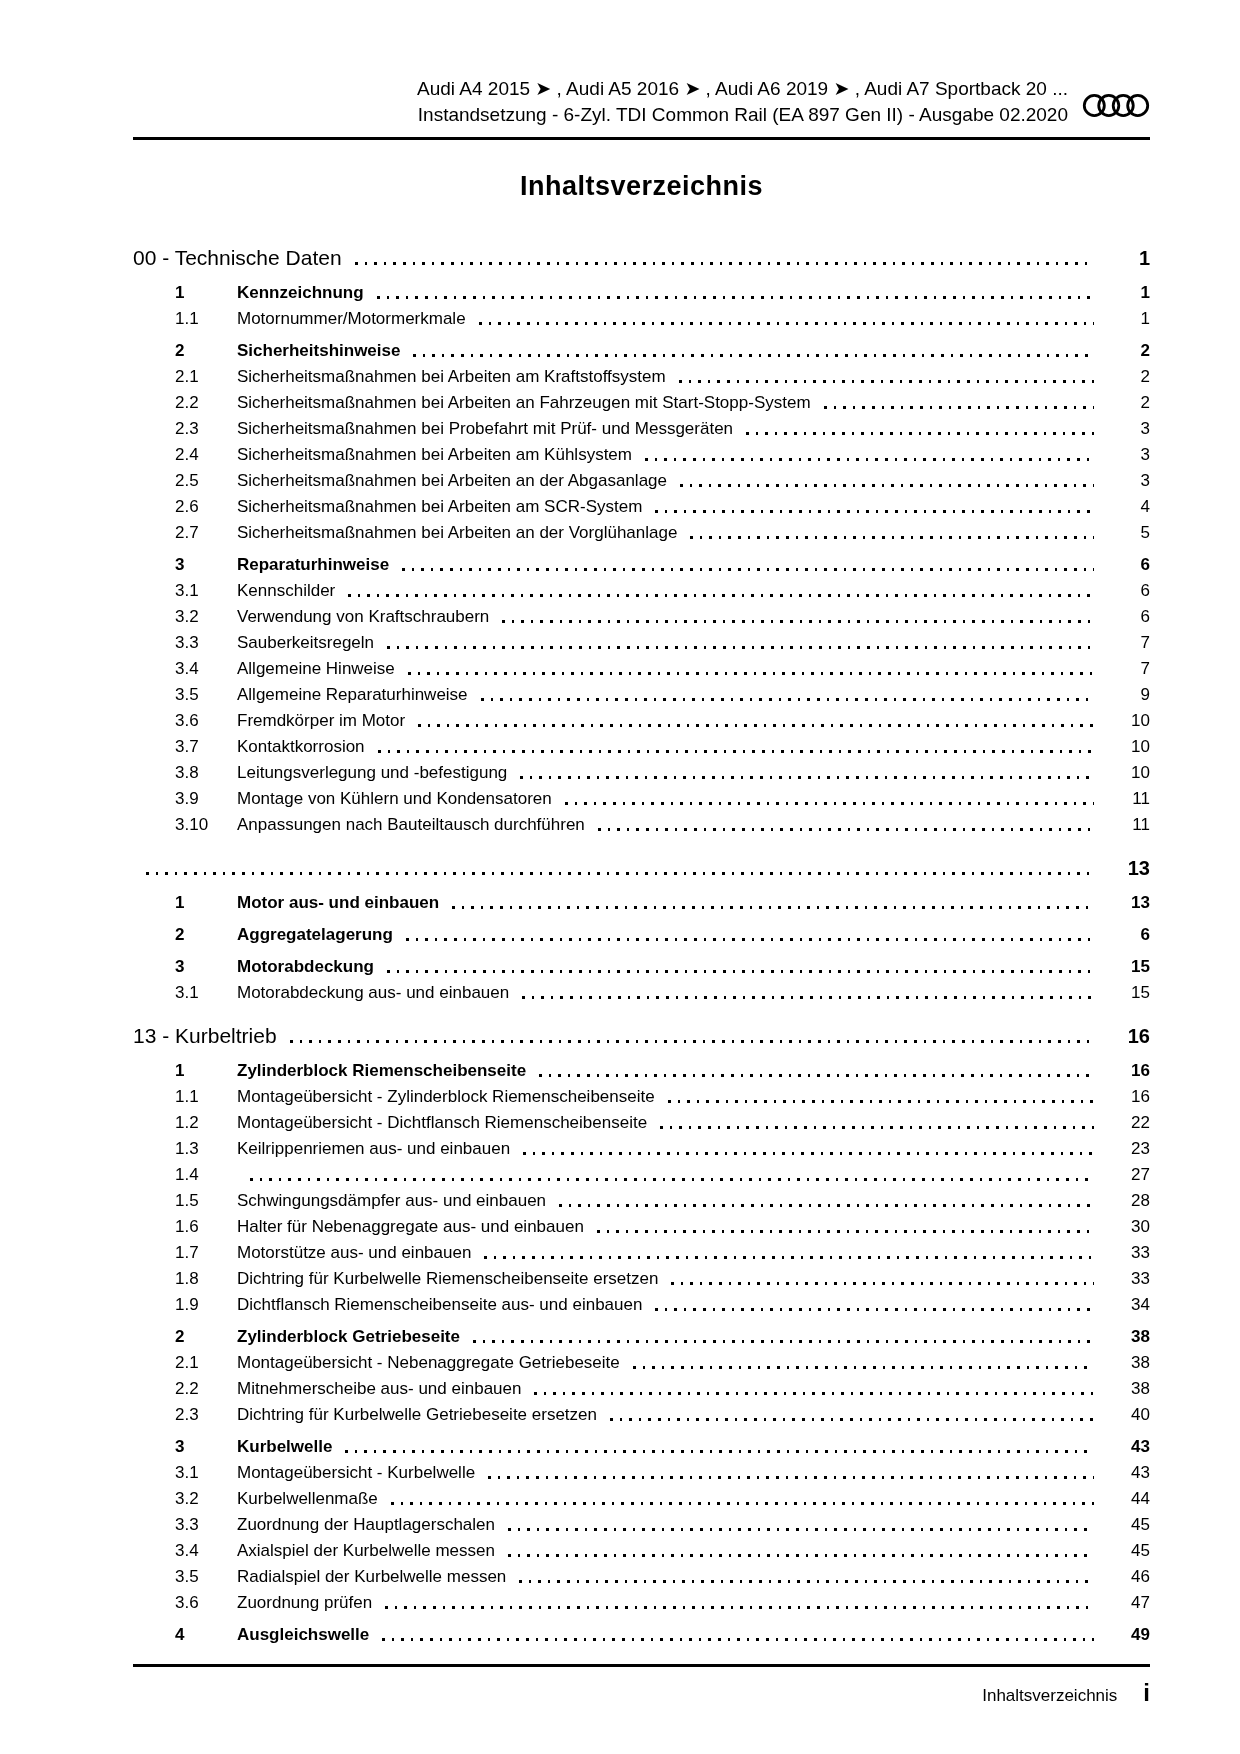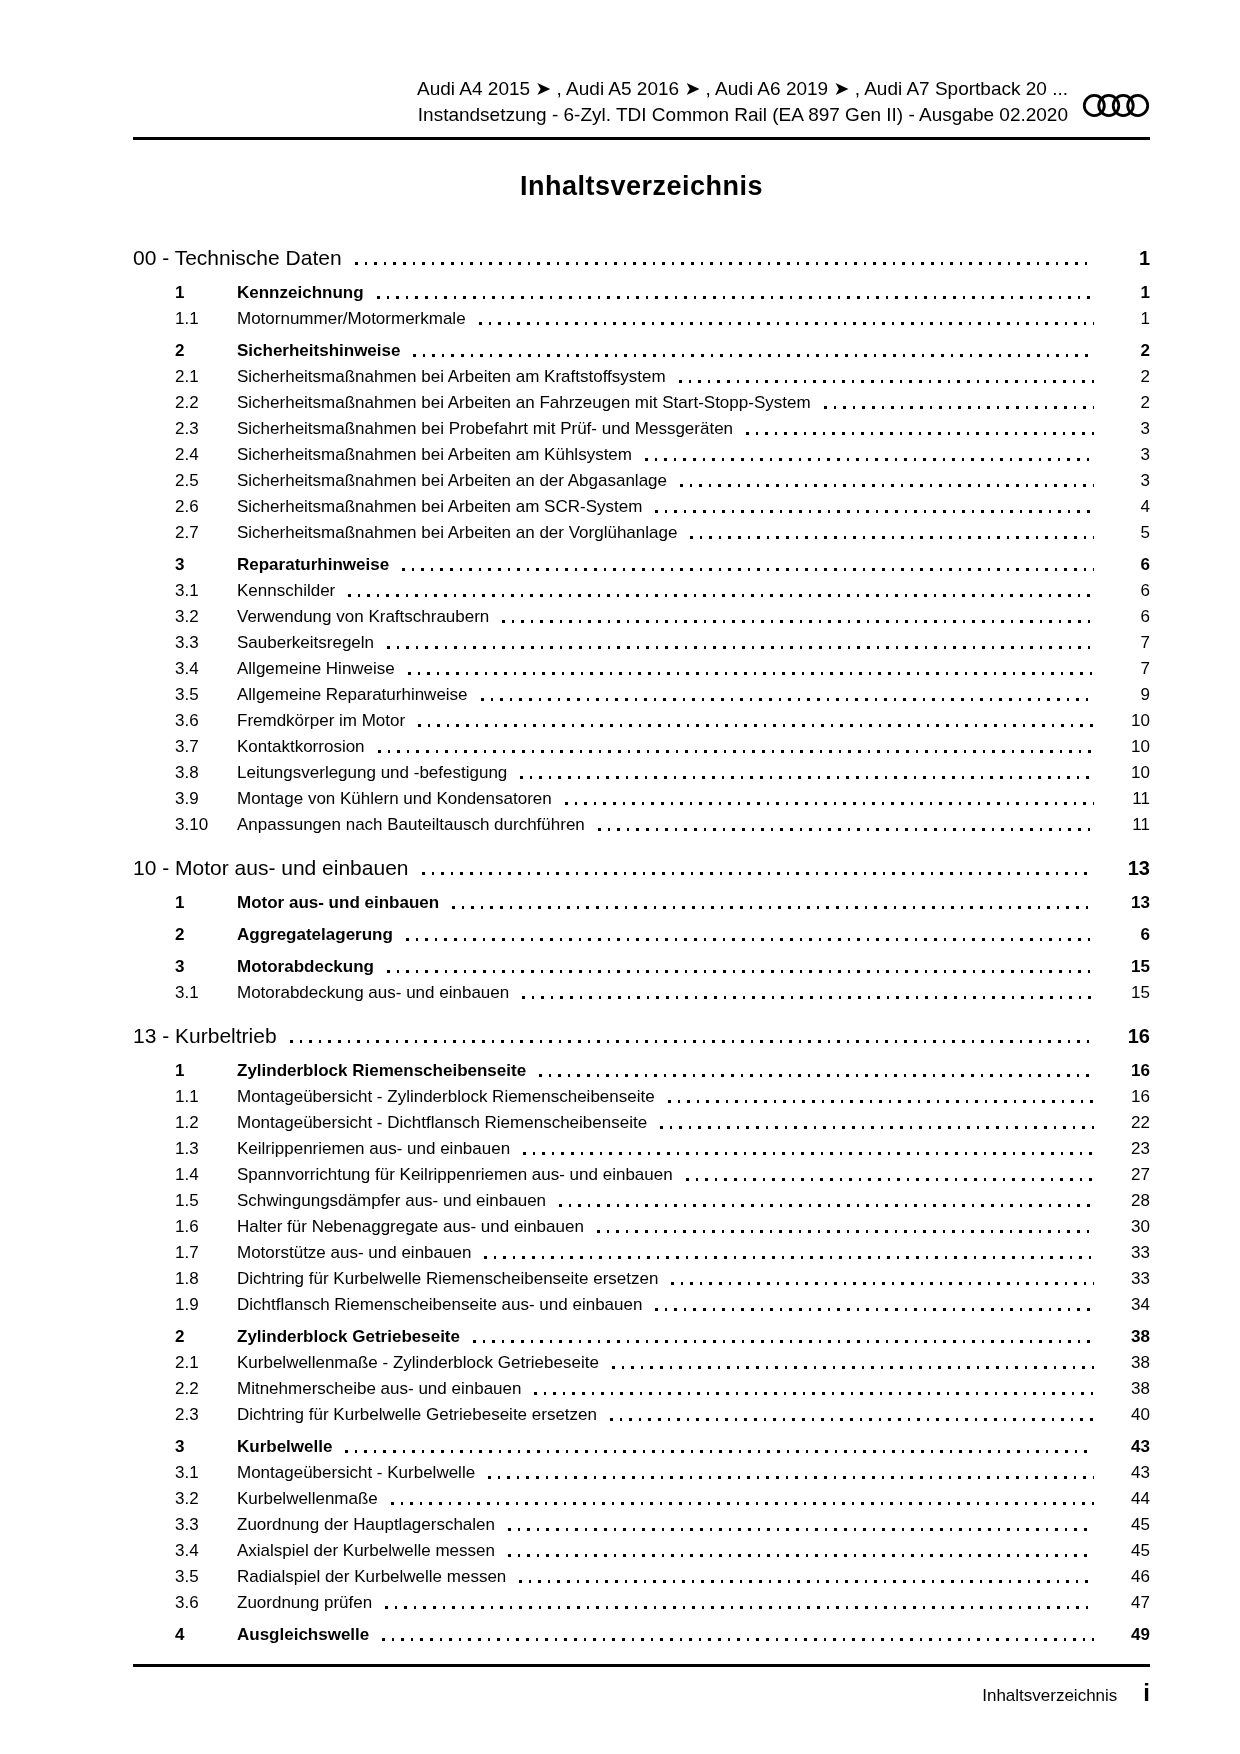--- a/index.html
+++ b/index.html
@@ -262,21 +262,20 @@
         </div>
         <div class="row">
           <span class="num">3.10</span>
           <span class="entry-title">Anpassungen nach Bauteiltausch durchführen</span>
           <span class="leader"></span>
           <span class="pagenum">11</span>
         </div>
       </section>
       <section class="chapter">
         <div class="chapter-row">
-          <span class="chapter-label">10 - Motor aus- und einbauen</span>
           <span class="leader"></span>
           <span class="pagenum chapter-pagenum">13</span>
         </div>
         <div class="row bold">
           <span class="num">1</span>
           <span class="entry-title">Motor aus- und einbauen</span>
           <span class="leader"></span>
           <span class="pagenum">13</span>
         </div>
         <div class="row bold">
@@ -323,21 +322,20 @@
           <span class="pagenum">22</span>
         </div>
         <div class="row">
           <span class="num">1.3</span>
           <span class="entry-title">Keilrippenriemen aus- und einbauen</span>
           <span class="leader"></span>
           <span class="pagenum">23</span>
         </div>
         <div class="row">
           <span class="num">1.4</span>
-          <span class="entry-title">Spannvorrichtung für Keilrippenriemen aus- und einbauen</span>
           <span class="leader"></span>
           <span class="pagenum">27</span>
         </div>
         <div class="row">
           <span class="num">1.5</span>
           <span class="entry-title">Schwingungsdämpfer aus- und einbauen</span>
           <span class="leader"></span>
           <span class="pagenum">28</span>
         </div>
         <div class="row">
@@ -365,21 +363,21 @@
           <span class="pagenum">34</span>
         </div>
         <div class="row bold">
           <span class="num">2</span>
           <span class="entry-title">Zylinderblock Getriebeseite</span>
           <span class="leader"></span>
           <span class="pagenum">38</span>
         </div>
         <div class="row">
           <span class="num">2.1</span>
-          <span class="entry-title">Kurbelwellenmaße - Zylinderblock Getriebeseite</span>
+          <span class="entry-title">Montageübersicht - Nebenaggregate Getriebeseite</span>
           <span class="leader"></span>
           <span class="pagenum">38</span>
         </div>
         <div class="row">
           <span class="num">2.2</span>
           <span class="entry-title">Mitnehmerscheibe aus- und einbauen</span>
           <span class="leader"></span>
           <span class="pagenum">38</span>
         </div>
         <div class="row">

